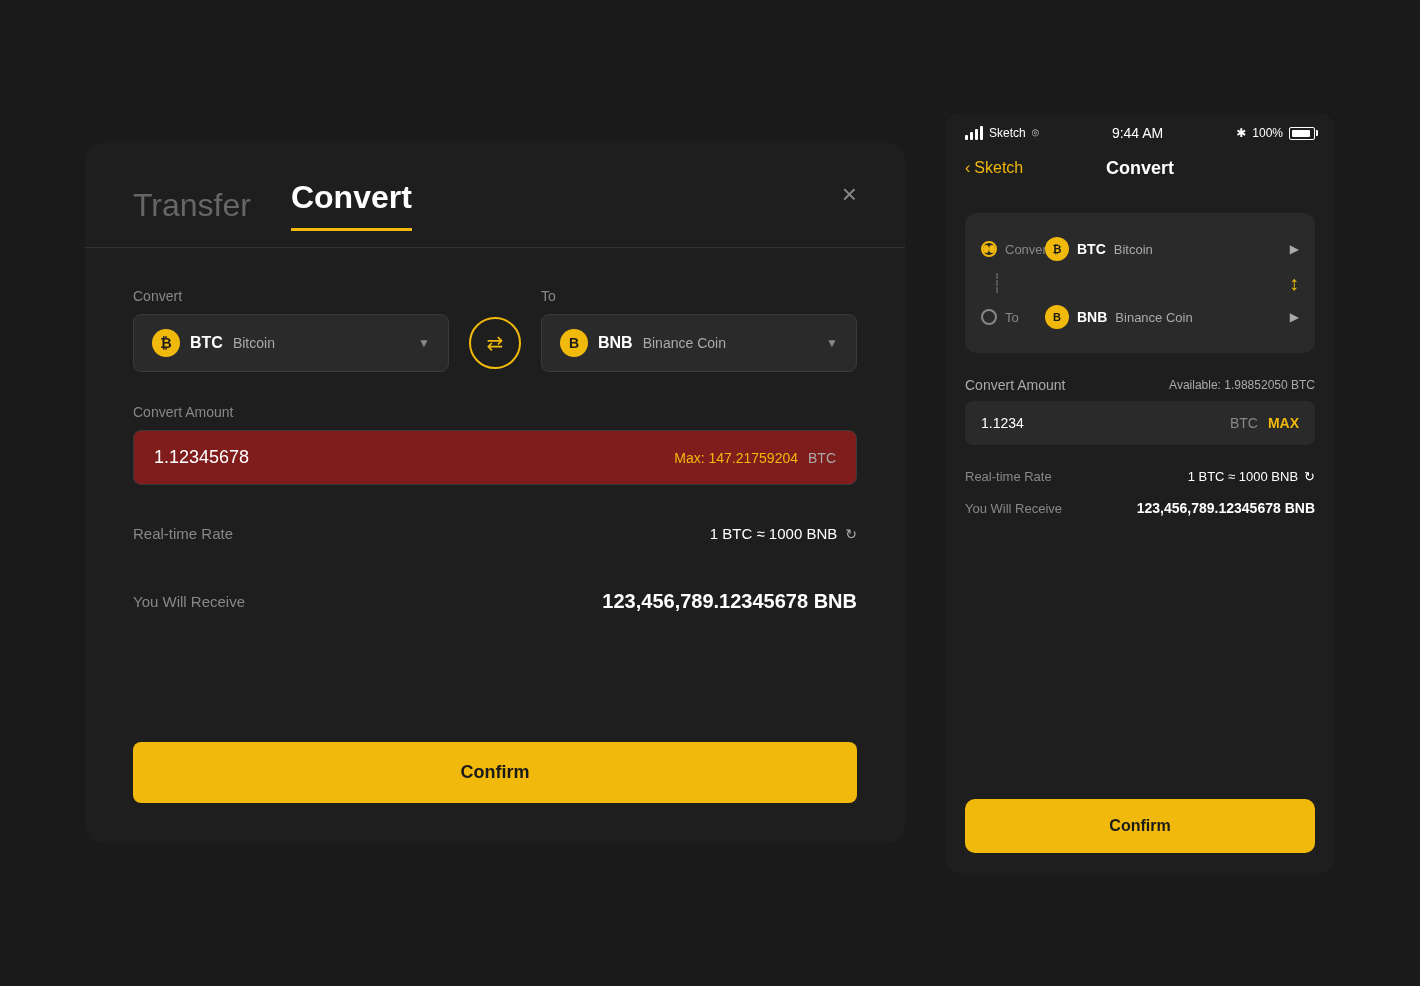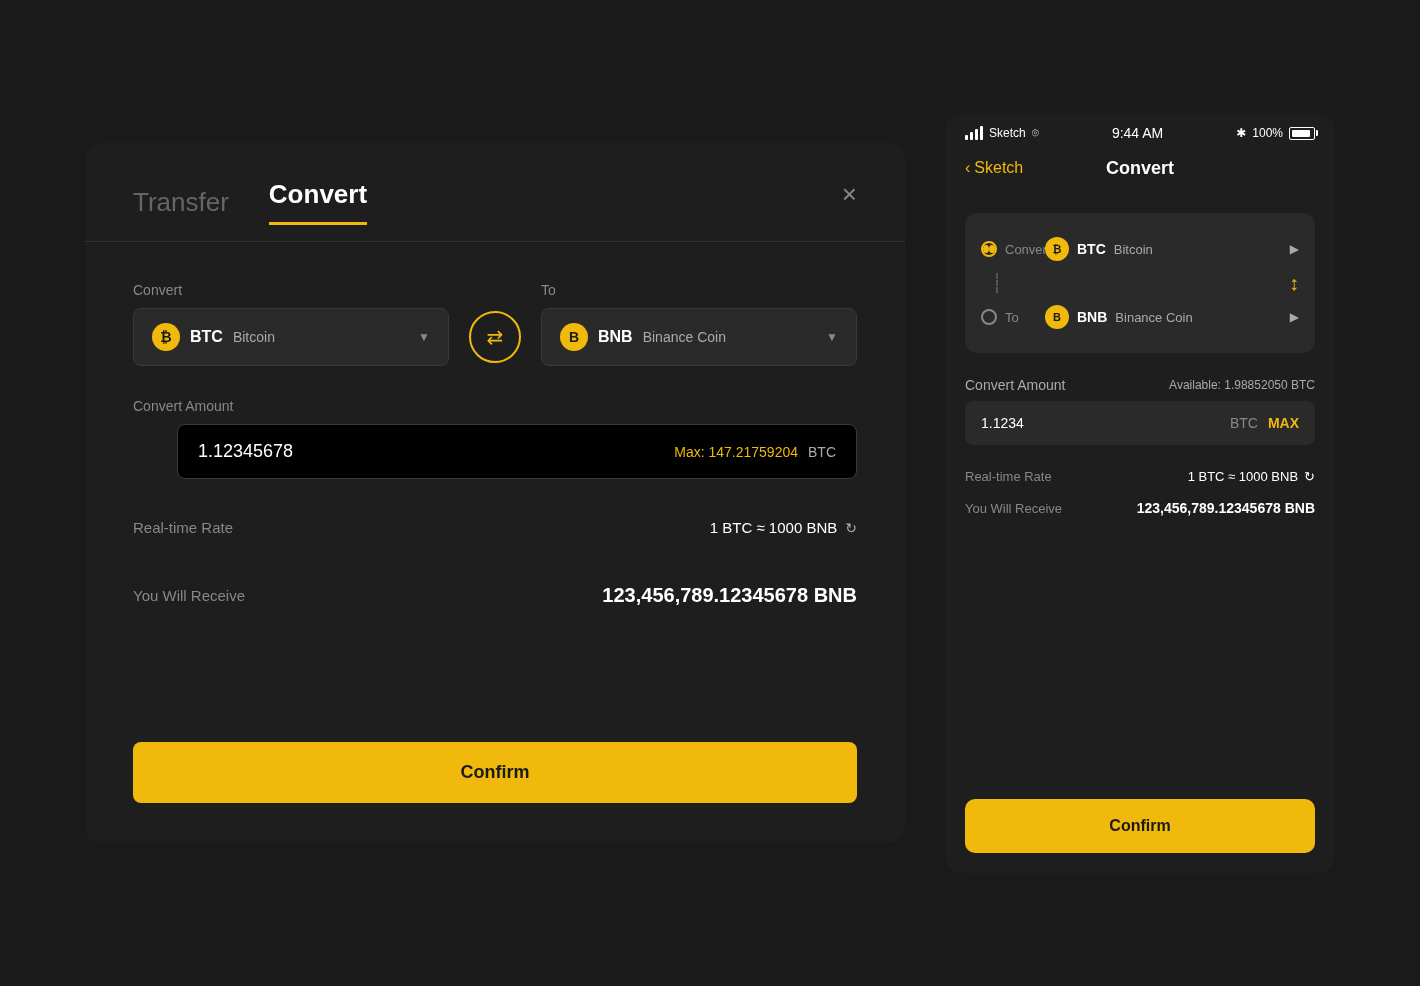--- a/index.html
+++ b/index.html
@@ -29,21 +29,21 @@
 
     .panel-header {
       display: flex;
       align-items: center;
       padding: 36px 48px 0 48px;
       gap: 40px;
       position: relative;
     }
 
     .tab-label {
-      font-size: 26px;
+      font-size: 32px;
       font-weight: 400;
       color: #666;
       cursor: pointer;
       padding-bottom: 16px;
       text-align: center;
     }
 
     .tab-label.active {
       color: #fff;
       font-weight: 700;
@@ -150,27 +150,26 @@
       font-size: 20px;
     }
 
     .amount-section {
       display: flex;
       flex-direction: column;
       gap: 10px;
     }
 
     .amount-input-box {
-      background: #000000;
+      background: #7f1d1d;
       border: 1px solid #3a3a3a;
       border-radius: 8px;
       padding: 16px 20px;
       display: flex;
       align-items: center;
-      margin-left: 44px;
     }
 
     .amount-value {
       font-size: 18px;
       color: #fff;
       flex: 1;
     }
 
     .max-label {
       color: #f0b90b;

